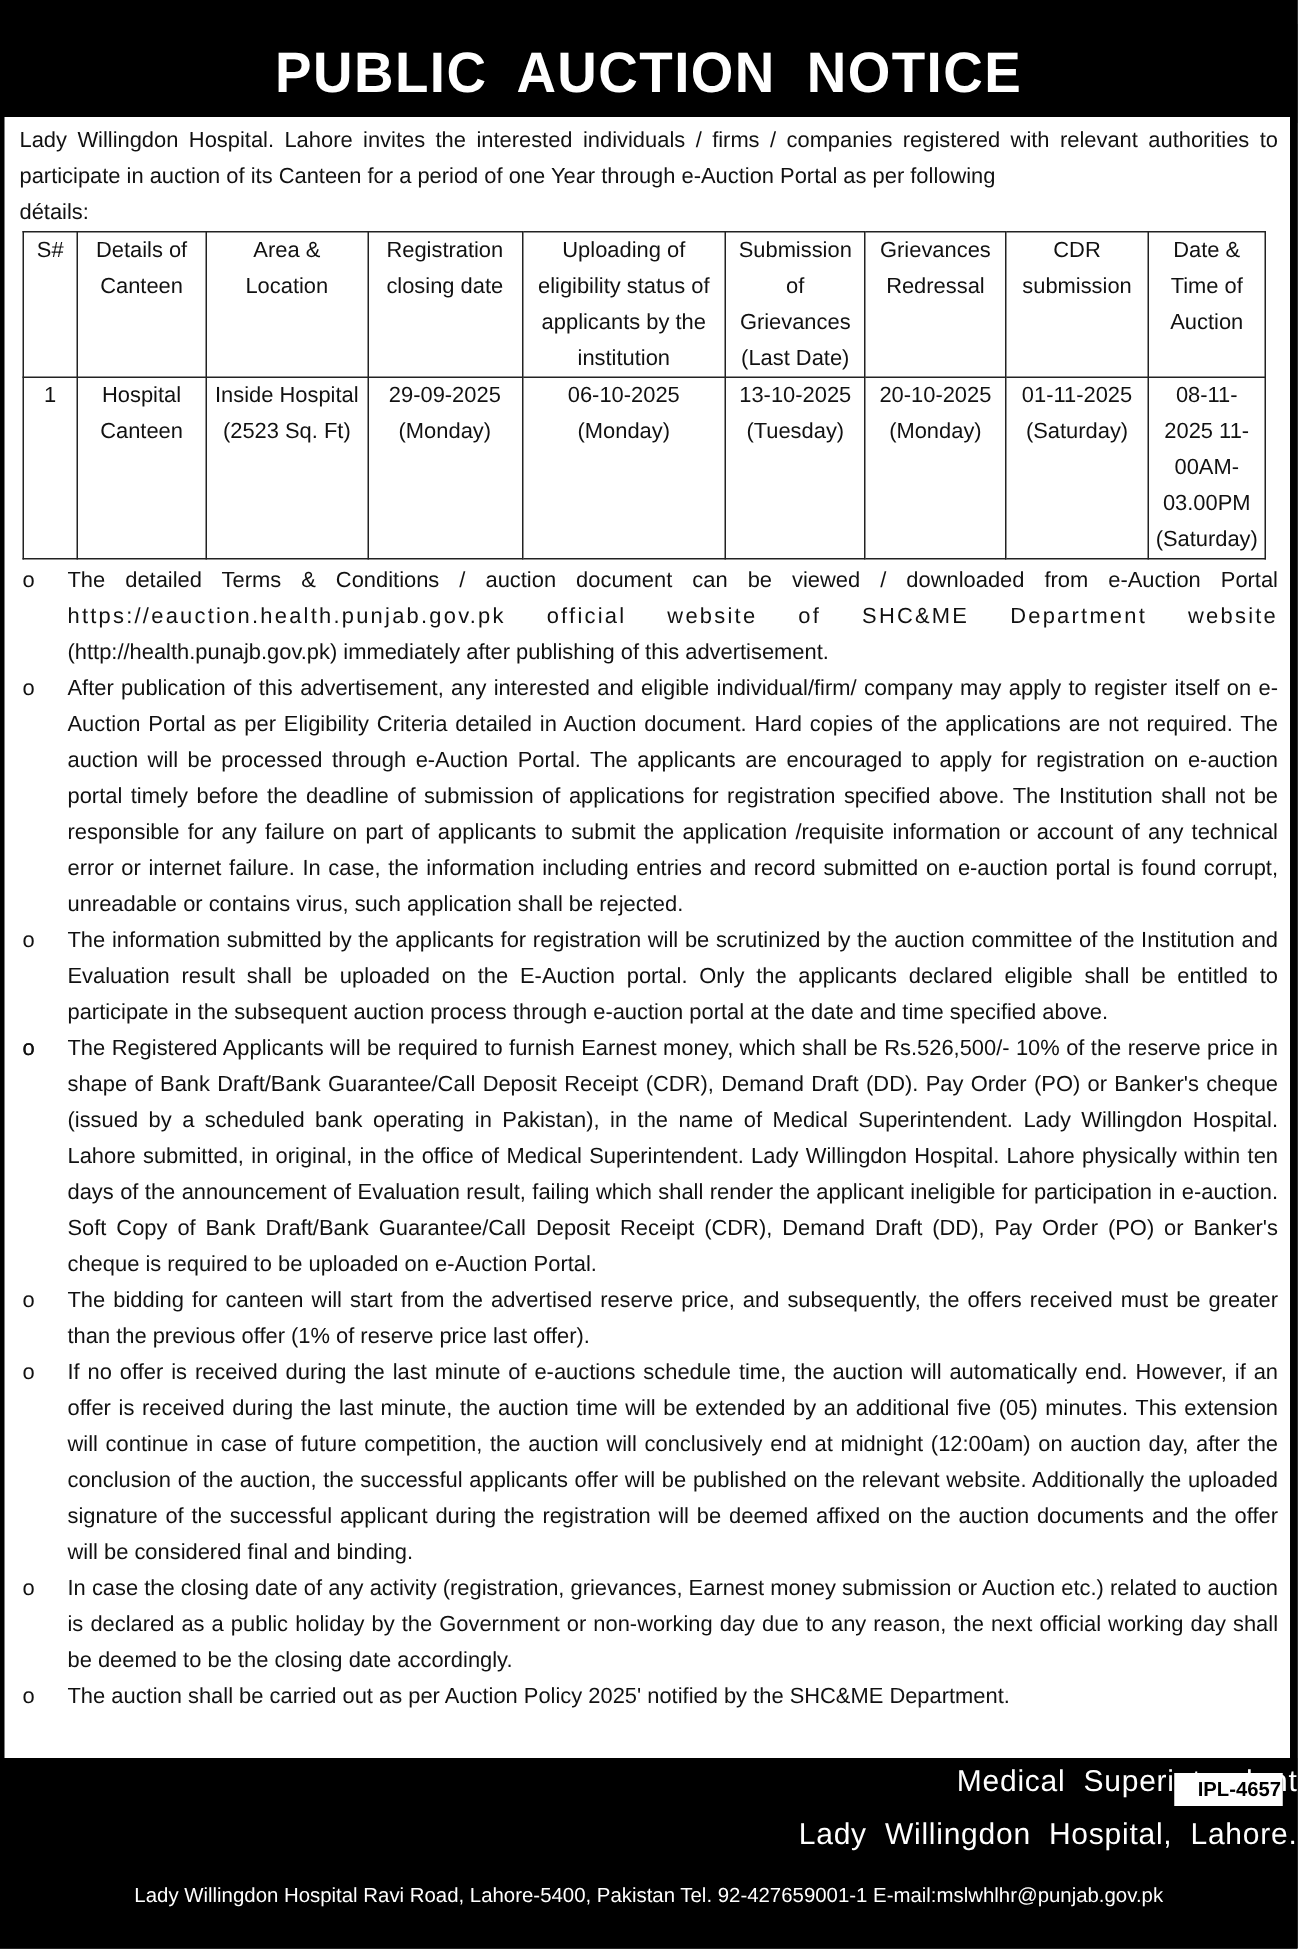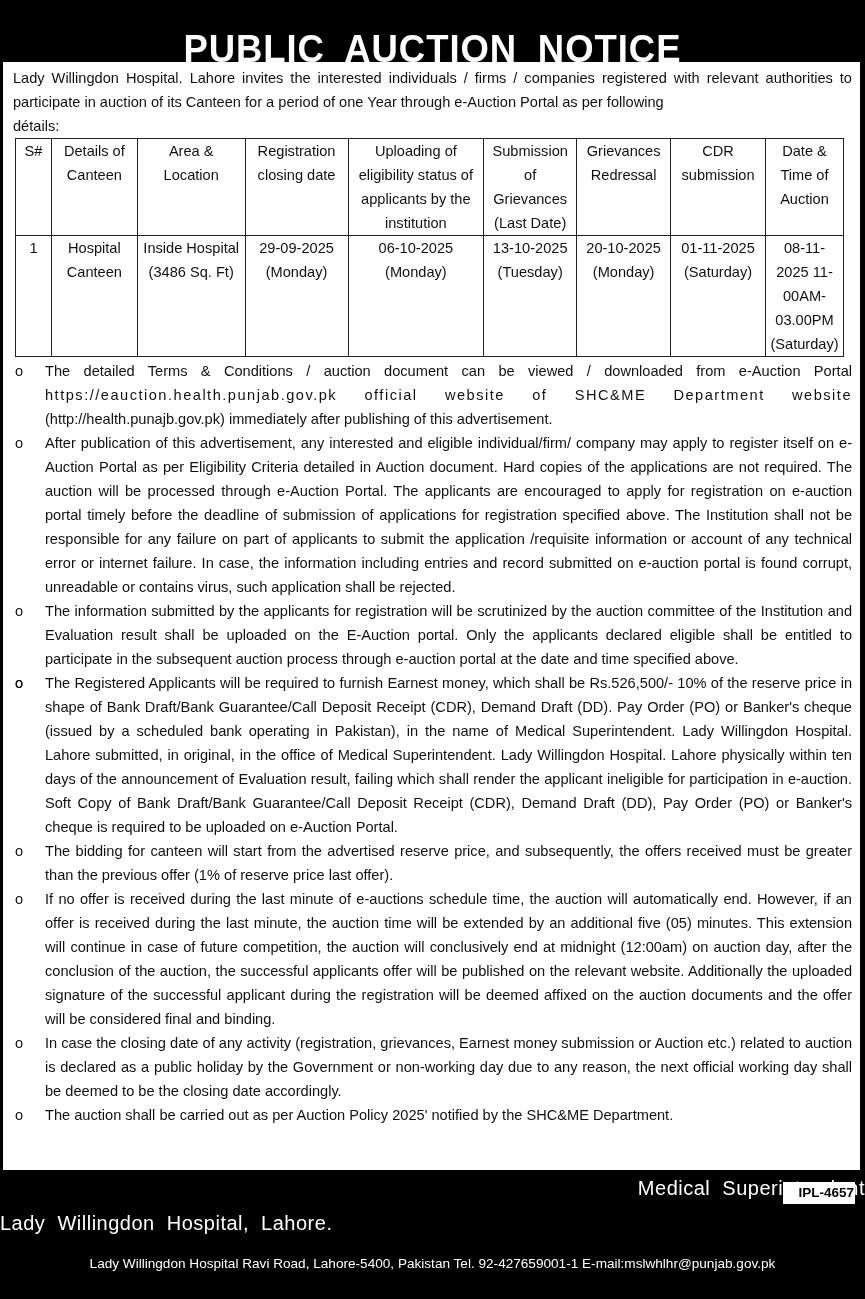--- a/index.html
+++ b/index.html
@@ -1,32 +1,32 @@
 <!DOCTYPE html>
 <html><head>
 <meta charset="utf-8">
 <style>
   html, body { margin: 0; padding: 0; background: #000; }
   body { width: 865px; height: 1299px; position: relative; overflow: hidden; font-family: "Liberation Sans", sans-serif; color: #111; }
   .frame { position: absolute; left: 0; top: 0; width: 865px; height: 1299px; background: #000; }
   .header { position: absolute; left: 0; top: 16px; width: 865px; height: 66px; background: #000; display: flex; align-items: center; justify-content: center; }
   .header h1 { margin: 0; color: #fff; font-family: "Liberation Sans", sans-serif; font-weight: bold; font-size: 38px; letter-spacing: 1px; word-spacing: 10px; transform: scaleX(0.96); }
-  .content { position: absolute; left: 3px; top: 62px; width: 857px; height: 1108px; background: #fff; box-sizing: border-box; padding: 4px 8px 0 10px; }
+  .content { position: absolute; left: 3px; top: 78px; width: 857px; height: 1108px; background: #fff; box-sizing: border-box; padding: 4px 8px 0 10px; }
   .intro { font-size: 14.6px; line-height: 24px; text-align: justify; margin: 0; }
   .intro-last { display: block; }
   table.details { border-collapse: collapse; margin-top: 0px; margin-left: 2px; width: 829px; font-size: 14.6px; line-height: 24px; }
   table.details th, table.details td { border: 1px solid #222; text-align: center; vertical-align: top; font-weight: normal; padding: 0 2px; }
   table.details th { padding-top: 0; }
   .bullets { list-style: none; margin: 2px 0 0 0; padding: 0; }
   .bullets li { position: relative; padding-left: 32px; font-size: 14.6px; line-height: 24px; text-align: justify; }
   .bullets li .marker { position: absolute; left: 2px; top: 0; }
   .url-line { letter-spacing: 1.5px; word-spacing: 8px; }
   .footer { position: absolute; left: 0; top: 1172px; width: 865px; height: 127px; background: #000; color: #fff; }
   .ms { position: absolute; left: 0; width: 865px; top: 5px; text-align: right; font-size: 20px; letter-spacing: 0.5px; word-spacing: 6px; }
-  .hosp { position: absolute; left: 0; width: 865px; top: 40px; text-align: left; font-size: 20px; letter-spacing: 0.5px; word-spacing: 6px; }
+  .hosp { position: absolute; left: 0; width: 865px; top: 40px; text-align: right; font-size: 20px; letter-spacing: 0.5px; word-spacing: 6px; }
   .addr { position: absolute; left: 0; width: 865px; top: 84px; text-align: center; font-size: 13.6px; }
   .ipl { position: absolute; left: 783px; top: 10px; width: 70px; height: 20px; background: #fff; color: #000; font-weight: bold; font-size: 13.5px; line-height: 20px; text-align: right; border: 1px solid #fff; }
 </style>
 </head>
 <body>
 
 <div class="frame">
   <div class="header">
     <h1>PUBLIC AUCTION NOTICE</h1>
   </div>
@@ -59,21 +59,21 @@
           <th>Submission of Grievances (Last Date)</th>
           <th>Grievances Redressal</th>
           <th>CDR submission</th>
           <th>Date &amp; Time of Auction</th>
         </tr>
       </thead>
       <tbody>
         <tr>
           <td>1</td>
           <td>Hospital Canteen</td>
-          <td>Inside Hospital (3486 Sq. Ft)</td>
+          <td>Inside Hospital (2523 Sq. Ft)</td>
           <td>29-09-2025 (Monday)</td>
           <td>06-10-2025 (Monday)</td>
           <td>13-10-2025 (Tuesday)</td>
           <td>20-10-2025 (Monday)</td>
           <td>01-11-2025 (Saturday)</td>
           <td>08-11-2025 11-00AM- 03.00PM (Saturday)</td>
         </tr>
       </tbody>
     </table>
 

